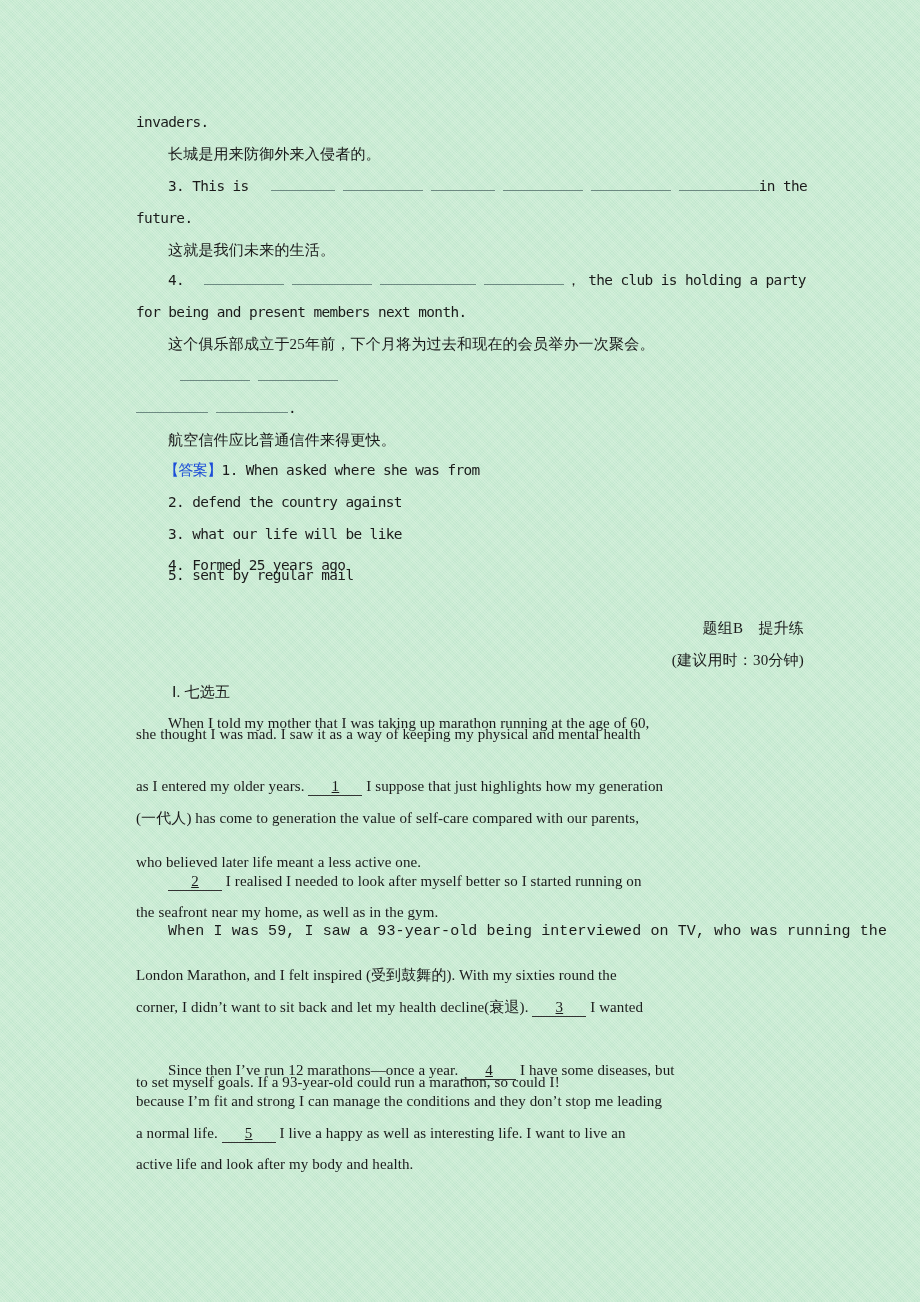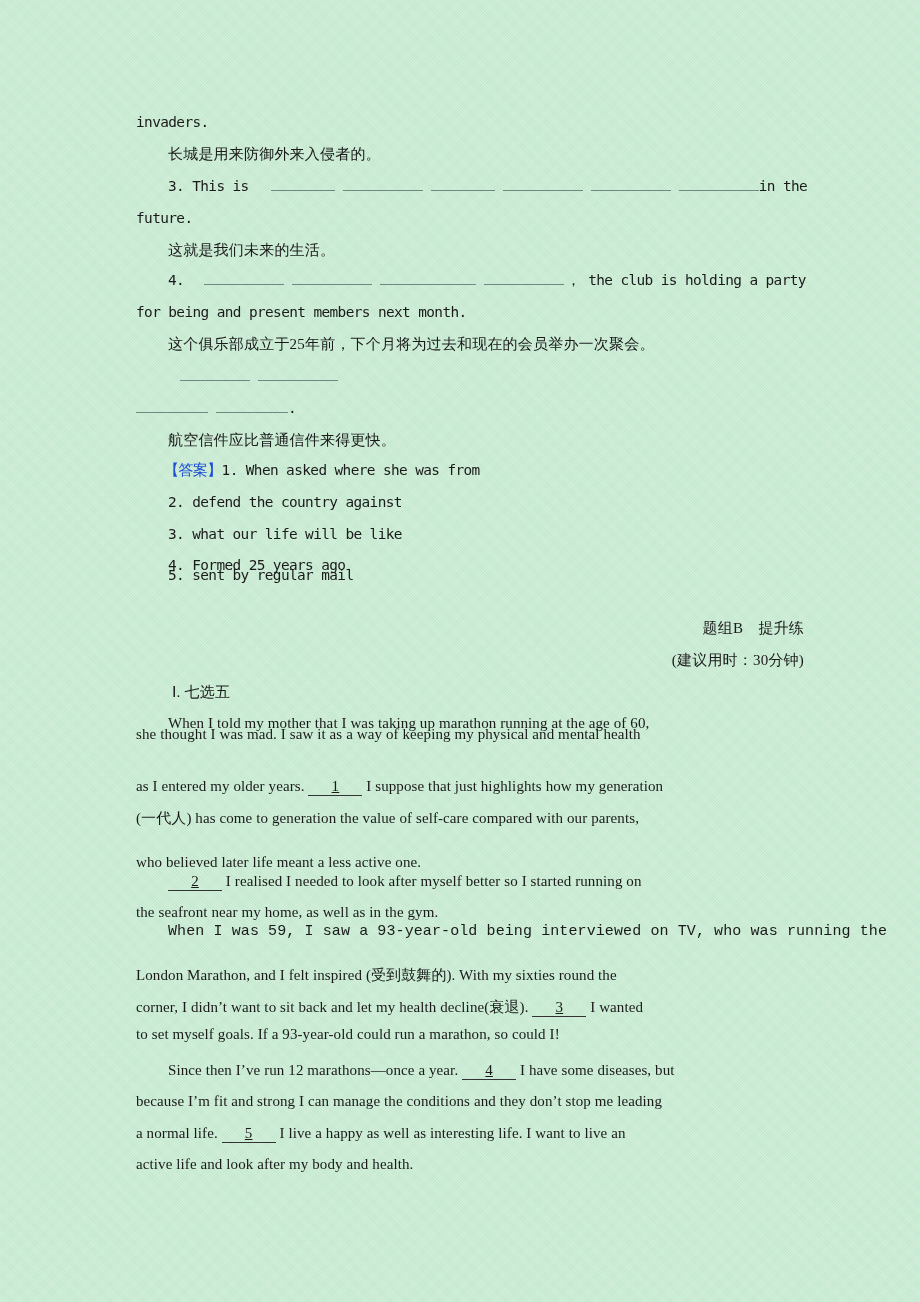--- a/index.html
+++ b/index.html
@@ -133,21 +133,21 @@
   </div>
   <div class="line serif" style="top:790px;">the seafront near my home, as well as in the gym.</div>
 
   <div class="line indent serif" style="top:810px;font-family:Liberation Mono, monospace;">When I was 59, I saw a 93-year-old being interviewed on TV, who was running the</div>
   <div class="line serif" style="top:853px;">London Marathon, and I felt inspired (受到鼓舞的). With my sixties round the</div>
   <div class="line serif" style="top:885px;">
     <span>corner, I didn’t want to sit back and let my health decline(衰退).</span>
     <span class="num-blank"><span>3</span></span>
     <span>I wanted</span>
   </div>
-  <div class="line serif" style="top:912px;text-align:right;">to set myself goals. If a 93-year-old could run a marathon, so could I!</div>
+  <div class="line serif" style="top:960px;text-align:right;">to set myself goals. If a 93-year-old could run a marathon, so could I!</div>
 
   <div class="line indent serif" style="top:948px;">
     <span>Since then I’ve run 12 marathons—once a year.</span>
     <span class="num-blank"><span>4</span></span>
     <span>I have some diseases, but</span>
   </div>
   <div class="line serif" style="top:979px;">because I’m fit and strong I can manage the conditions and they don’t stop me leading</div>
   <div class="line serif" style="top:1011px;">
     <span>a normal life.</span>
     <span class="num-blank"><span>5</span></span>

